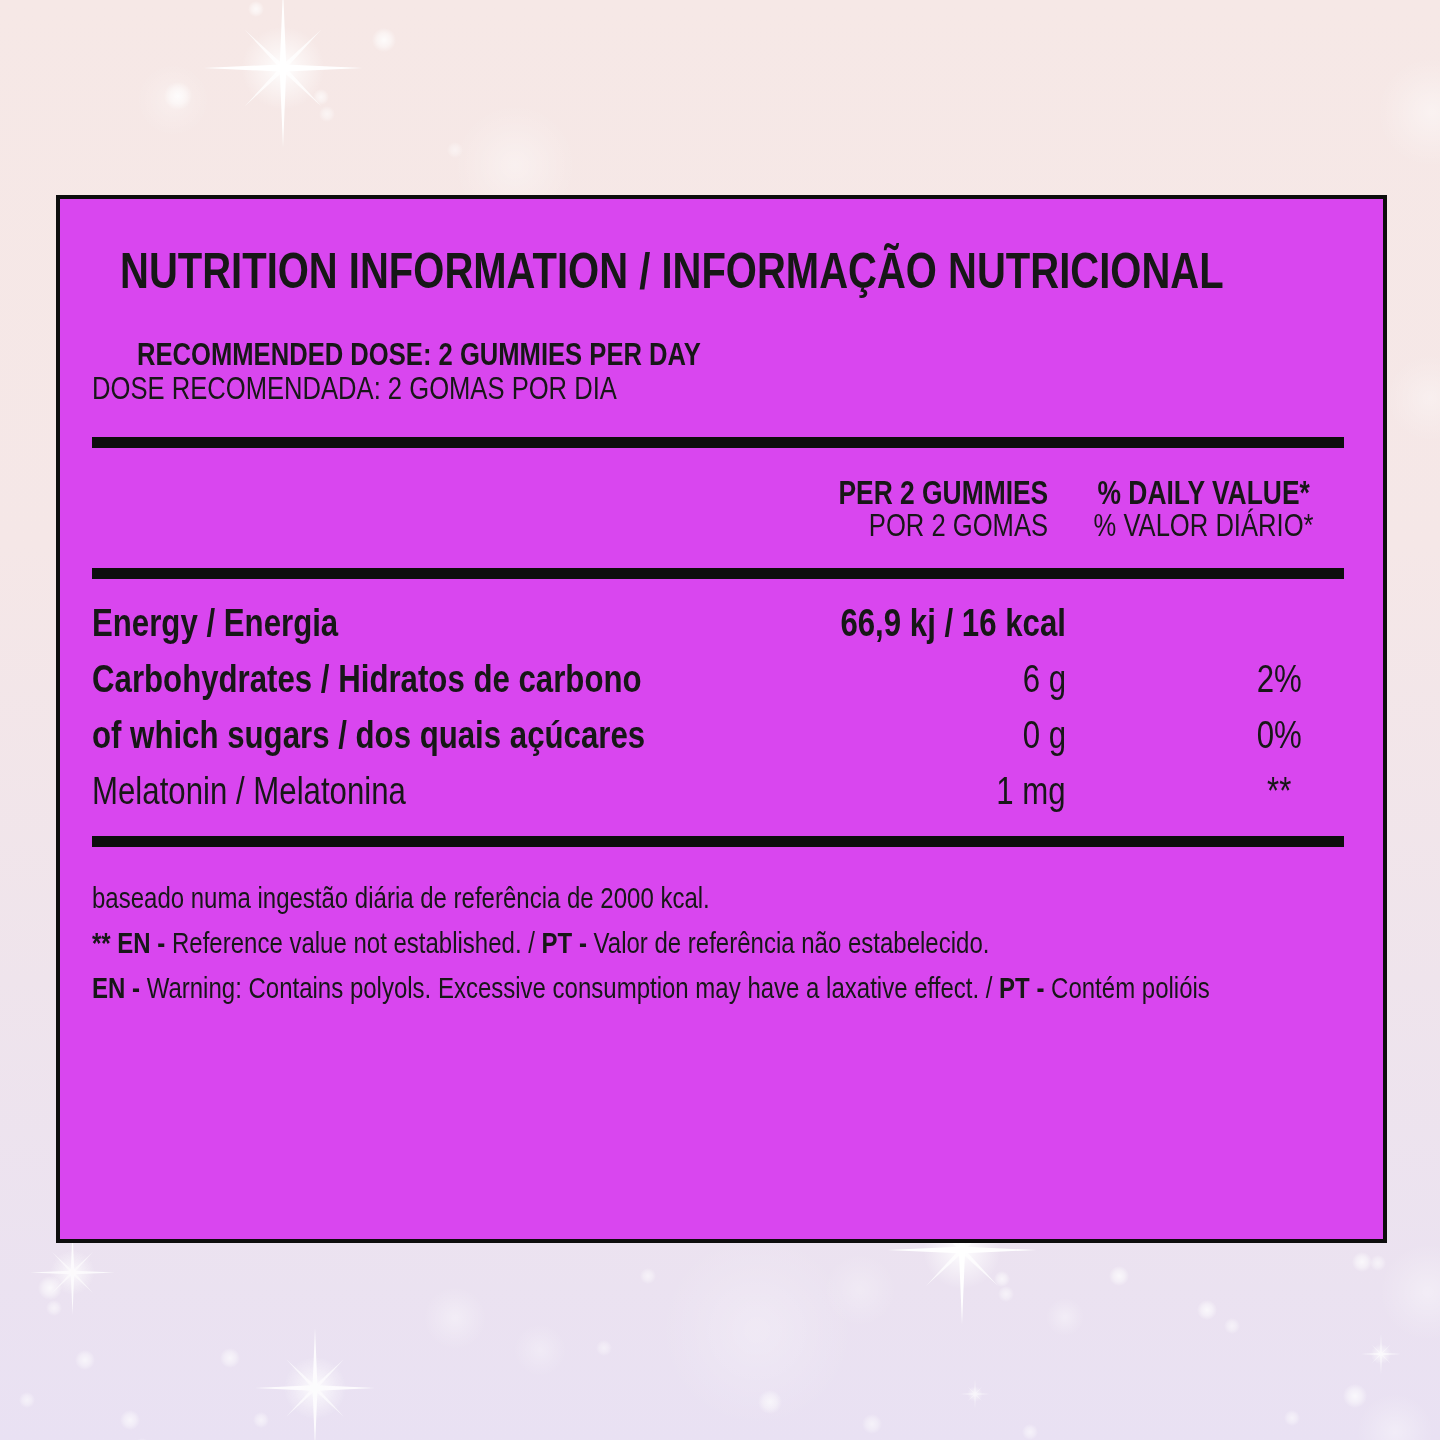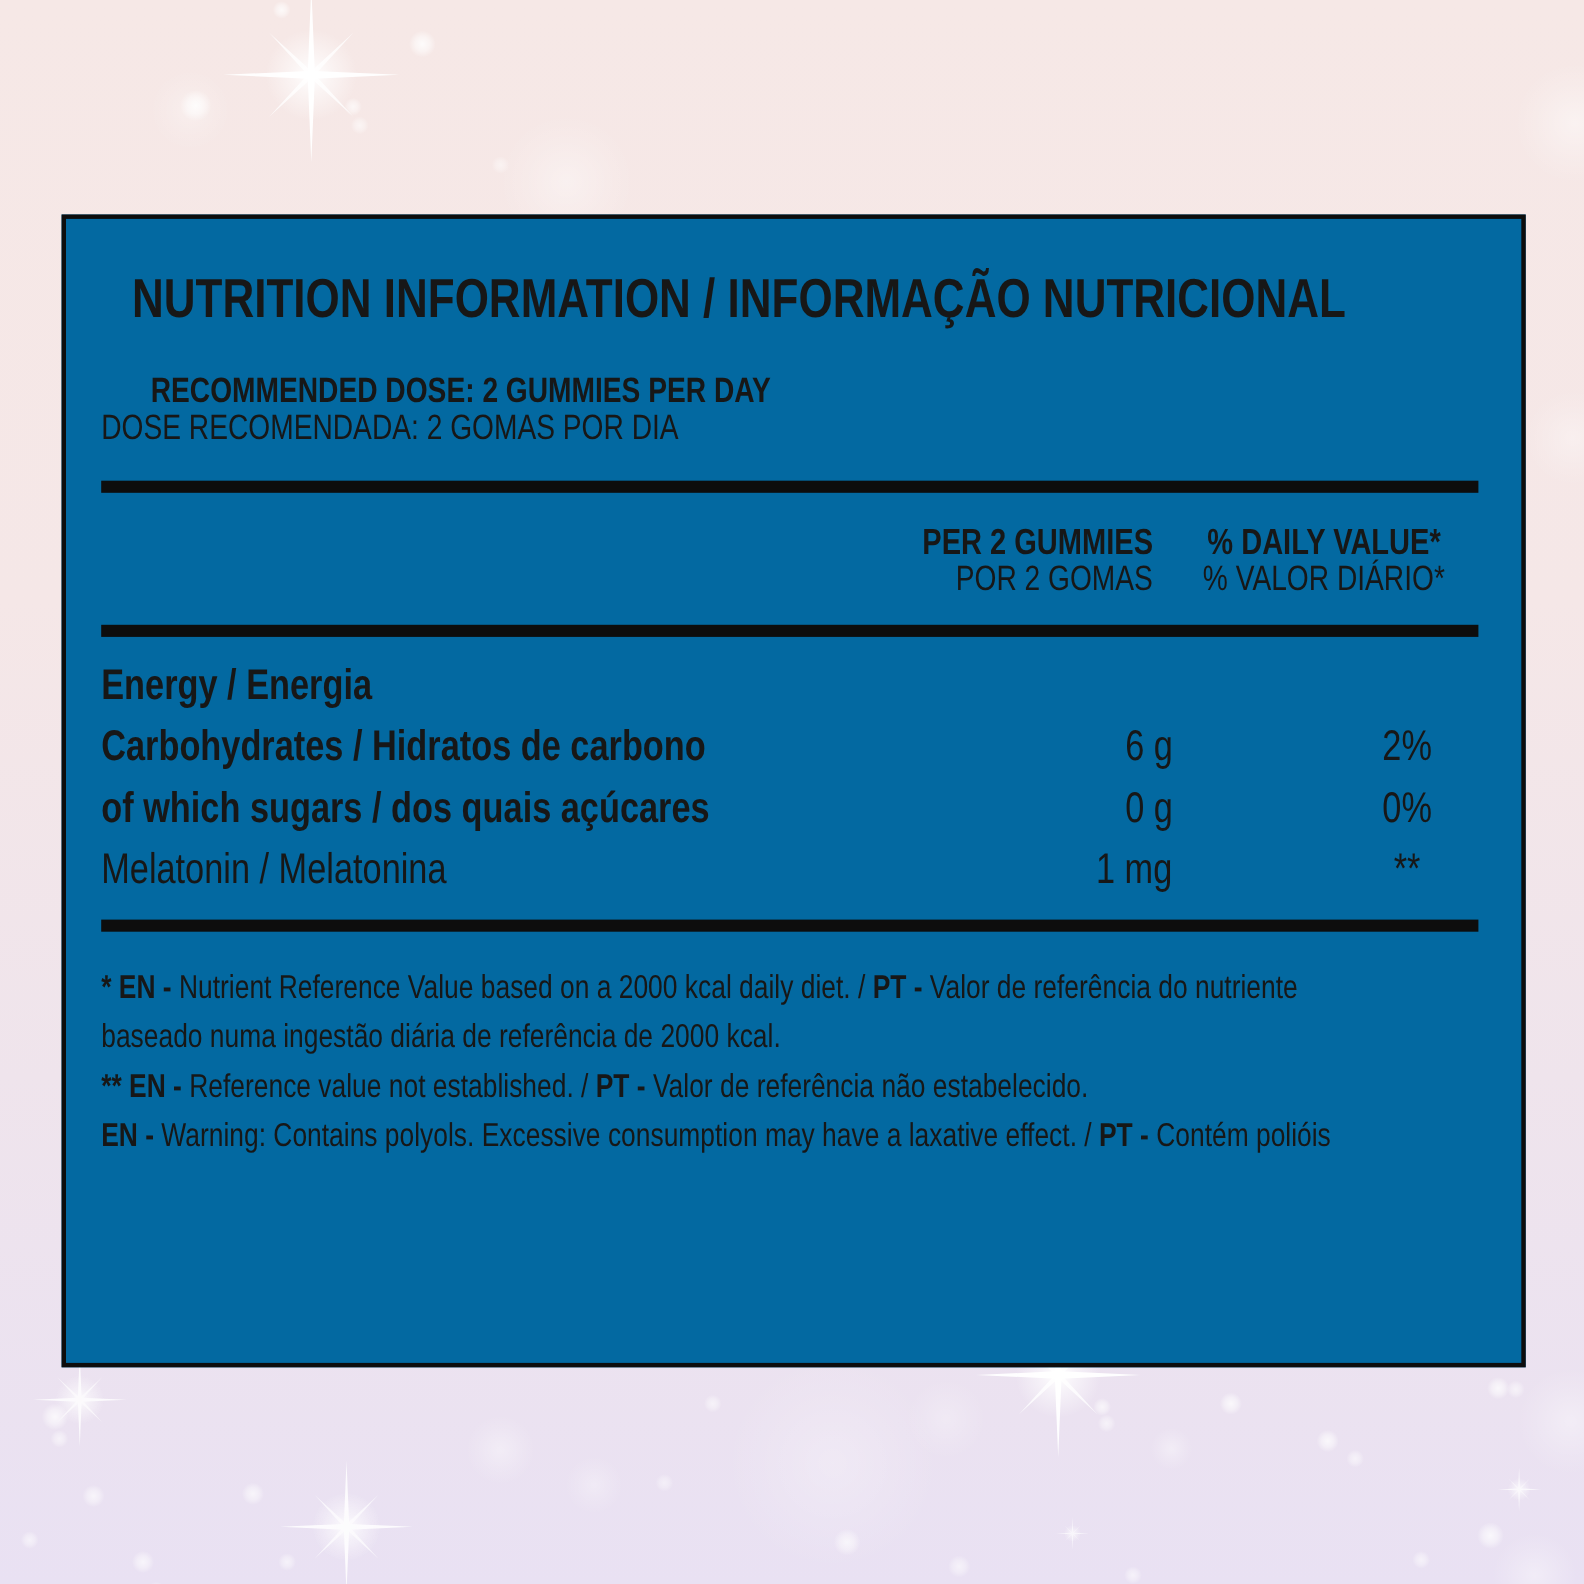--- a/index.html
+++ b/index.html
@@ -10,21 +10,21 @@
   }
   
   #decor{position:absolute;inset:0;z-index:1;pointer-events:none;}
   .dot,.glow{position:absolute;border-radius:50%;}
   .dot{background:radial-gradient(circle,rgba(255,255,255,.95) 0%,rgba(255,255,255,.55) 40%,rgba(255,255,255,0) 72%);}
   .glow{background:radial-gradient(circle,rgba(255,255,255,.75) 0%,rgba(255,255,255,.25) 45%,rgba(255,255,255,0) 72%);}
   .star{position:absolute;}
 
   .panel{
     position:absolute;z-index:2;left:56px;top:195px;width:1331px;height:1048px;
-    background:#0369a1;border:4px solid #0d0d0d;box-sizing:border-box;
+    background:#d946ef;border:4px solid #0d0d0d;box-sizing:border-box;
     padding:46px 39px 0 32px;
   }
   
   .cond{display:inline-block;transform:scaleX(0.8);transform-origin:0 50%;white-space:nowrap;}
   .cond-r{transform-origin:100% 50%;}
   .cond-c{transform-origin:50% 50%;}
   .bold{font-weight:700;}
 
   .title{margin:0 0 0 28px;font-size:50px;line-height:52px;font-weight:700;letter-spacing:0;}
   .dose{margin-top:40px;font-size:32px;line-height:34px;}
@@ -187,20 +187,23 @@
       <div class="hd-en"><span class="cond cond-c">% DAILY VALUE*</span></div>
       <div><span class="cond cond-c">% VALOR DIÁRIO*</span></div>
     </div>
   </div>
 
   <div class="rule rule-2"></div>
 
   <div id="rows">
       <div class="row">
         <span class="cond bold">Energy / Energia</span>
+        <div class="amt">
+          <span class="cond cond-r bold">66,9 kj / 16 kcal</span>
+        </div>
         <div class="dv">
           <span class="cond cond-c"></span>
         </div>
       </div>
       <div class="row">
         <span class="cond bold">Carbohydrates / Hidratos de carbono</span>
         <div class="amt">
           <span class="cond cond-r">6 g</span>
         </div>
         <div class="dv">
@@ -224,21 +227,20 @@
         <div class="dv">
           <span class="cond cond-c">**</span>
         </div>
       </div>
     </div>
 
   <div class="rule"></div>
 
   <div id="footnotes">
       <div class="fn">
-        <div class="fn-line"><span class="cond"><b>* EN - </b><span>Nutrient Reference Value based on a 2000 kcal daily diet. / </span><b>PT - </b><span>Valor de referência do nutriente</span></span></div>
         <div class="fn-line"><span class="cond"><span>baseado numa ingestão diária de referência de 2000 kcal.</span></span></div>
       </div>
       <div class="fn">
         <div class="fn-line"><span class="cond"><b>** EN - </b><span>Reference value not established. / </span><b>PT - </b><span>Valor de referência não estabelecido.</span></span></div>
       </div>
       <div class="fn">
         <div class="fn-line"><span class="cond"><b>EN - </b><span>Warning: Contains polyols. Excessive consumption may have a laxative effect. / </span><b>PT - </b><span>Contém polióis</span></span></div>
       </div>
     </div>
 

